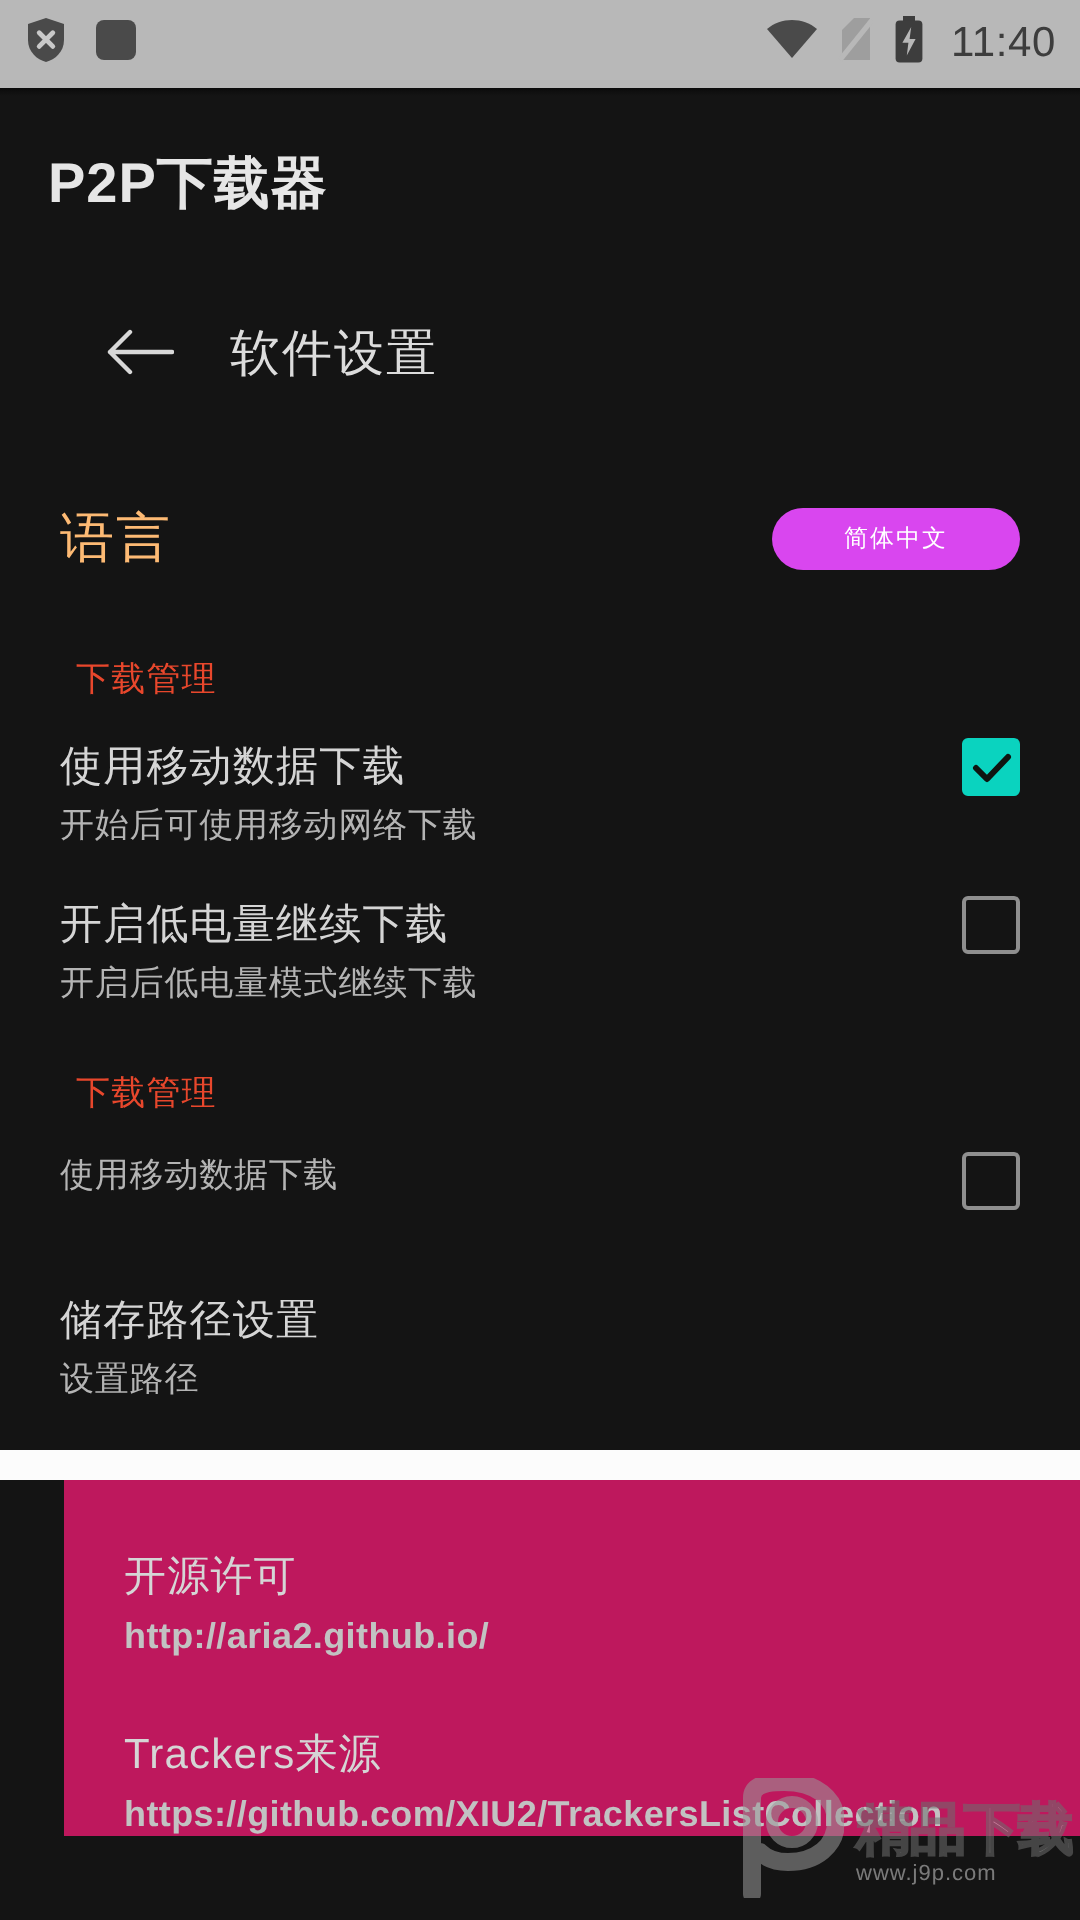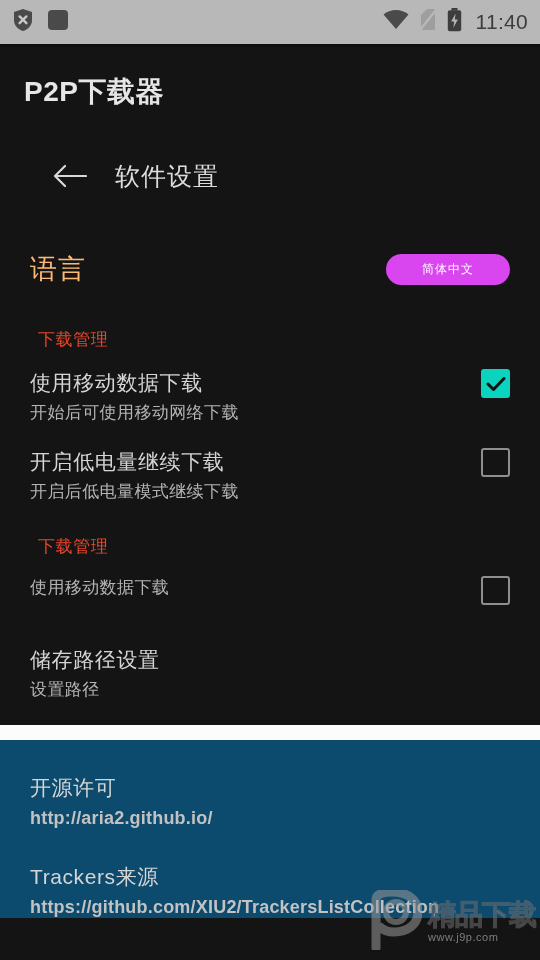--- a/index.html
+++ b/index.html
@@ -61,21 +61,21 @@
   .cbox{
     margin-left:auto; width:29px; height:29px; border-radius:3px;
     border:2px solid #8f8f8f; background:transparent;
     display:flex; align-items:center; justify-content:center; flex:none;
   }
   .cbox.checked{ background:#0ad3bf; border-color:#0ad3bf; }
 
   .gap-white{ height:15px; background:#fcfcfc; }
 
   
-  .about{ background:#0c4a6e; padding:34px 30px 0 30px; }
+  .about{ background:#be185d; padding:34px 30px 0 30px;margin-left:32px; }
   .about-item{ margin-bottom:34px; }
   .about-title{ color:#d5d5d5; font-size:21px; letter-spacing:.6px; margin-bottom:6px; }
   .about-sub{ color:#c2c2c2; font-size:18px; font-weight:bold; letter-spacing:.2px; }
 
   
   .watermark{
     position:absolute; right:4px; bottom:6px;
     display:flex; align-items:center; gap:6px;
     opacity:.55; pointer-events:none;
   }

